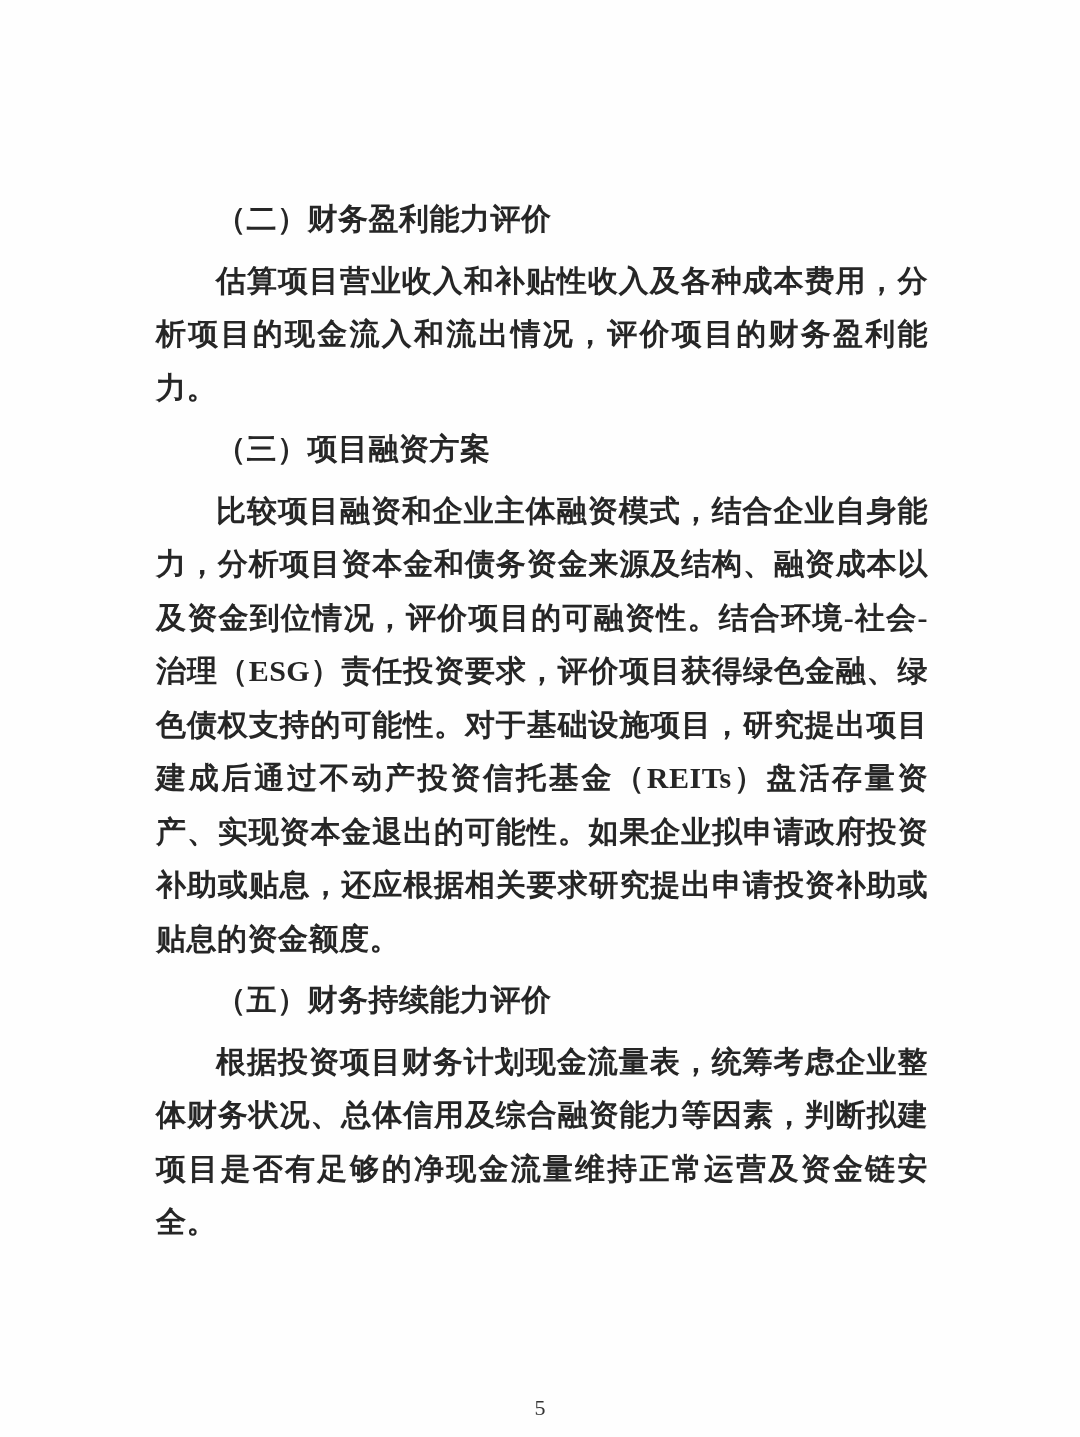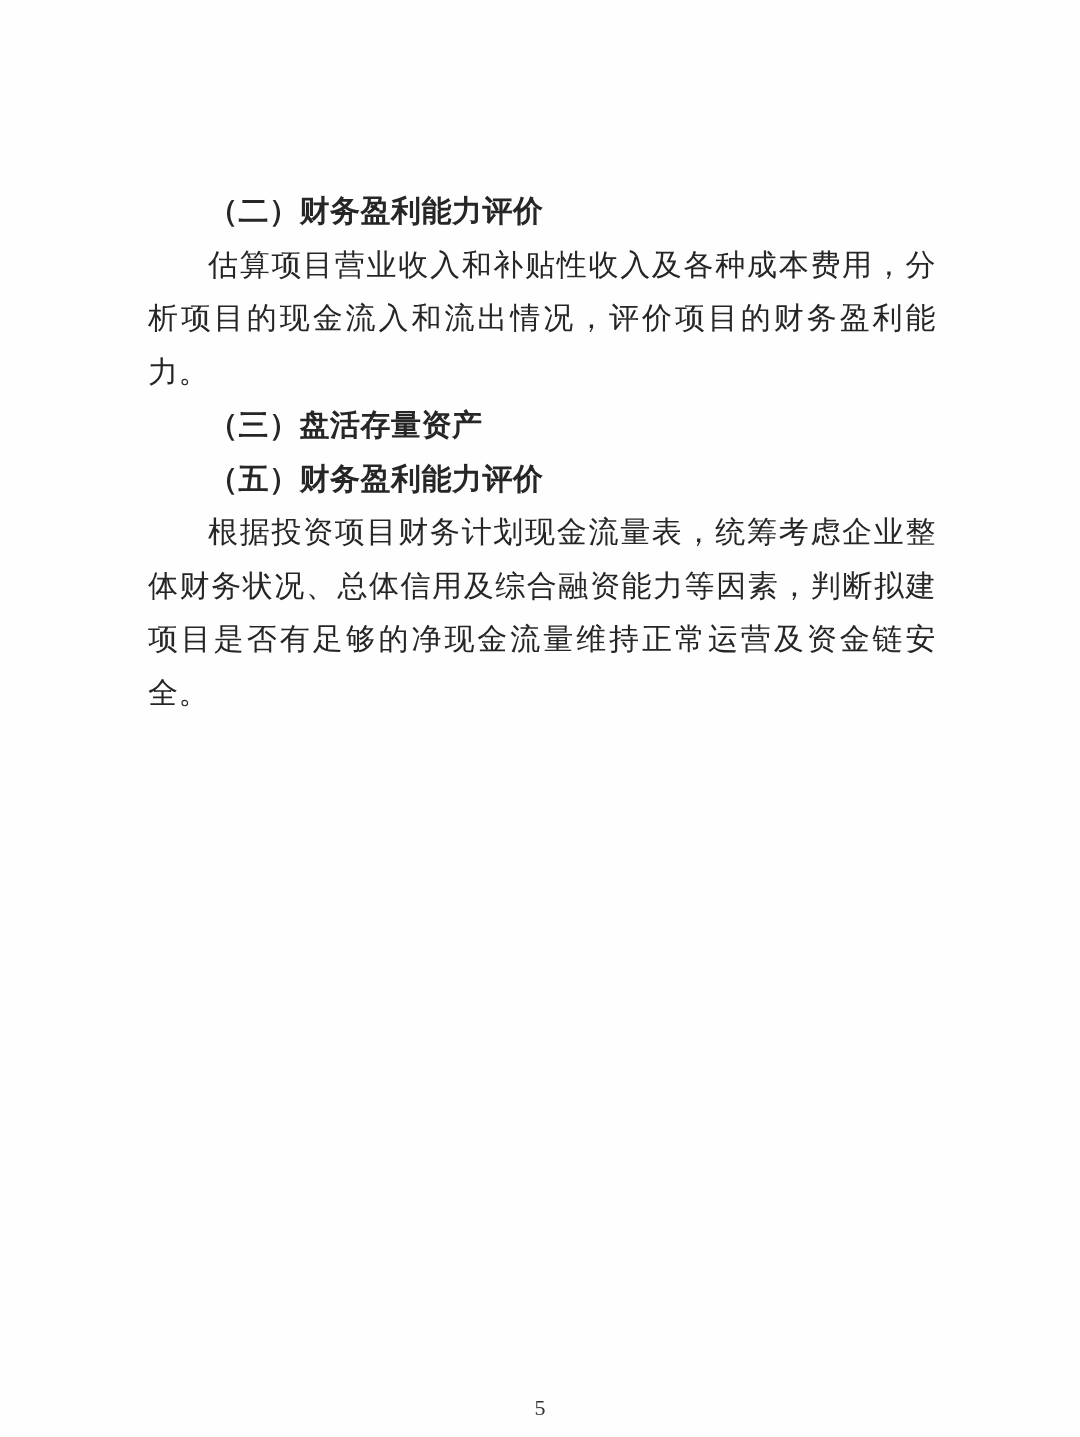--- a/index.html
+++ b/index.html
@@ -16,28 +16,28 @@
     font-family: "Liberation Serif", "DejaVu Serif", serif;
     overflow: hidden;
   }
   .content {
     position: absolute;
     left: 148px;
     top: 184px;
     width: 788px;
   }
   .content p, .content h3 {
-    margin: 0;
+    margin: 8px;
     font-size: 30px;
     line-height: 53.5px;
     text-indent: 2em;
     letter-spacing: 0.5px;
   }
   .content p {
-    font-weight: normal;
+    font-weight: bold;
     text-align: justify;
   }
   .content h3 {
     font-weight: bold;
     text-align: left;
   }
   .page-number {
     position: absolute;
     left: 0;
     right: 0;
@@ -47,18 +47,19 @@
     color: #333333;
   }
 </style>
 </head>
 <body>
 
 <div class="page">
   <div class="content">
     <h3>（二）财务盈利能力评价</h3>
     <p>估算项目营业收入和补贴性收入及各种成本费用，分析项目的现金流入和流出情况，评价项目的财务盈利能力。</p>
-    <h3>（三）盘活存量资产</h3>
-    <h3>（五）财务盈利能力评价</h3>
+    <h3>（三）项目融资方案</h3>
+    <p>比较项目融资和企业主体融资模式，结合企业自身能力，分析项目资本金和债务资金来源及结构、融资成本以及资金到位情况，评价项目的可融资性。结合环境-社会-治理（ESG）责任投资要求，评价项目获得绿色金融、绿色债权支持的可能性。对于基础设施项目，研究提出项目建成后通过不动产投资信托基金（REITs）盘活存量资产、实现资本金退出的可能性。如果企业拟申请政府投资补助或贴息，还应根据相关要求研究提出申请投资补助或贴息的资金额度。</p>
+    <h3>（五）财务持续能力评价</h3>
     <p>根据投资项目财务计划现金流量表，统筹考虑企业整体财务状况、总体信用及综合融资能力等因素，判断拟建项目是否有足够的净现金流量维持正常运营及资金链安全。</p>
   </div>
   <div class="page-number">5</div>
 </div>
 
 </body></html>

